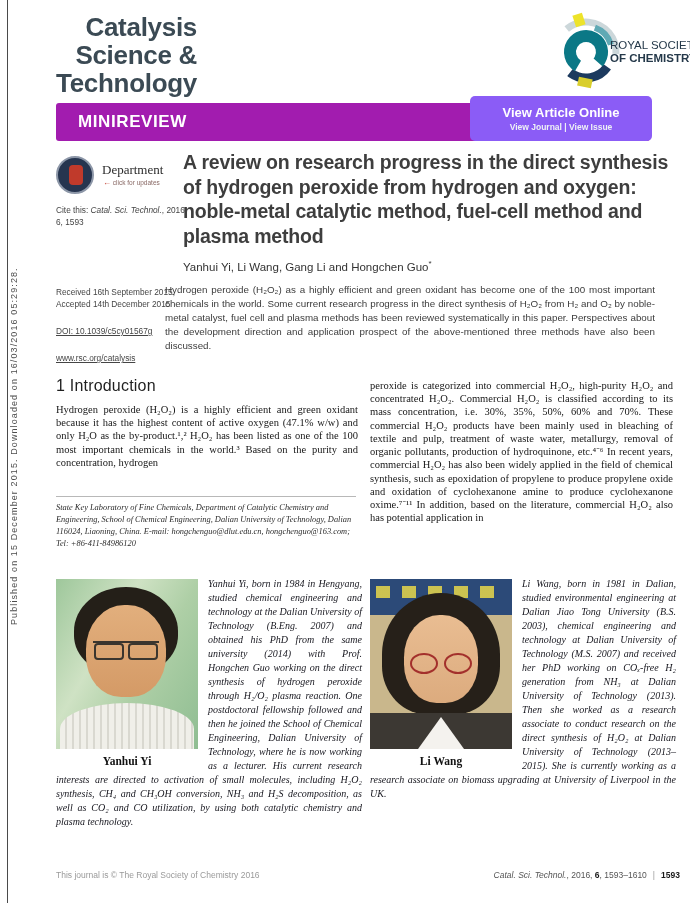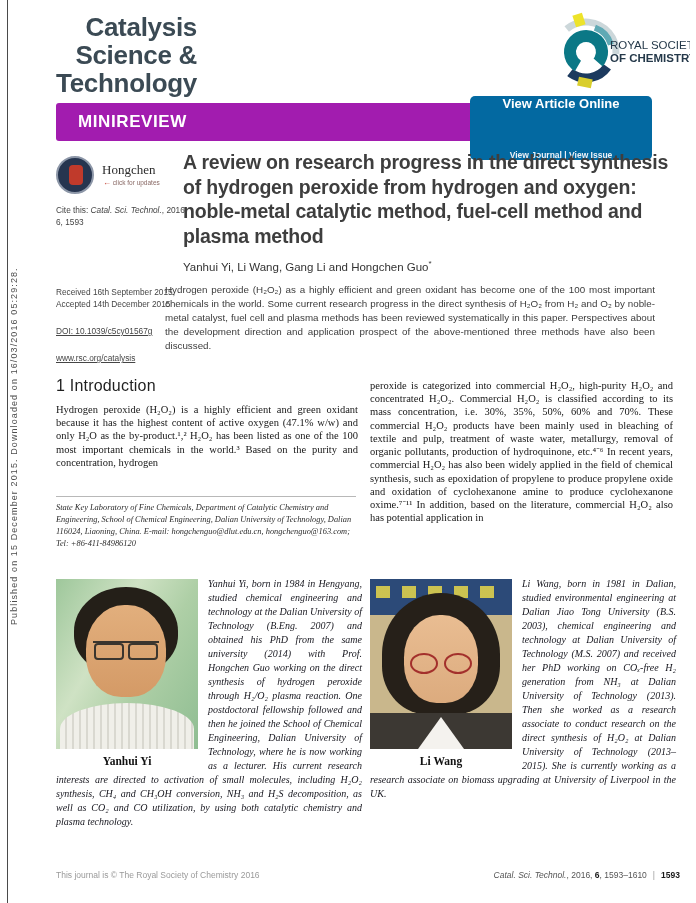--- a/index.html
+++ b/index.html
@@ -29,23 +29,23 @@
   
   .banner {
     position:absolute; left:56px; top:103px; width:594px; height:38px;
     background:#a21caf; border-radius:3px;
   }
   .banner-label {
     position:absolute; left:22px; top:0; line-height:38px;
     color:#ffffff; font-weight:bold; font-size:17px; letter-spacing:0.6px;
   }
   .view-box {
-    position:absolute; left:470px; top:96px; width:182px; height:64px;
-    background:#0369a1; border-radius:5px; text-align:center;
-    display:flex; flex-direction:column; justify-content:space-between;
+    position:absolute; left:470px; top:96px; width:182px; height:45px;
+    background:#8b5cf6; border-radius:5px; text-align:center;
+    display:flex; flex-direction:column; justify-content:center;
   }
   .view-main { color:#ffffff; font-weight:bold; font-size:13px; }
   .view-sub  { color:#eef1f6; font-weight:bold; font-size:8.5px; margin-top:2px; }
 
   
   .crossmark { position:absolute; left:56px; top:156px; width:130px; height:44px; cursor:pointer; }
   .cm-icon {
     position:absolute; left:0; top:0; width:38px; height:38px; border-radius:50%;
     background:#26354f; border:2px solid #8d97a8;
   }
@@ -164,21 +164,21 @@
   </div>
   <div class="view-box">
     <div class="view-main">View Article Online</div>
     <div class="view-sub">View Journal | View Issue</div>
   </div>
 
   <div class="crossmark">
     <div class="cm-icon">
       <div class="cm-inner"></div>
     </div>
-    <div class="cm-name">Hongchen</div>
+    <div class="cm-name">Department</div>
     <div class="cm-tag"><span class="cm-arrow">←</span><span> click for updates</span></div>
   </div>
 
   <div class="cite"><span>Cite this: </span><span class="it">Catal. Sci. Technol.</span><span>, 2016, 6, 1593</span></div>
 
   <h1 class="title">A review on research progress in the direct synthesis of hydrogen peroxide from hydrogen and oxygen: noble-metal catalytic method, fuel-cell method and plasma method</h1>
 
   <div class="authors"><span>Yanhui Yi, Li Wang, Gang Li and Hongchen Guo</span><sup>*</sup></div>
 
   <div class="meta">

